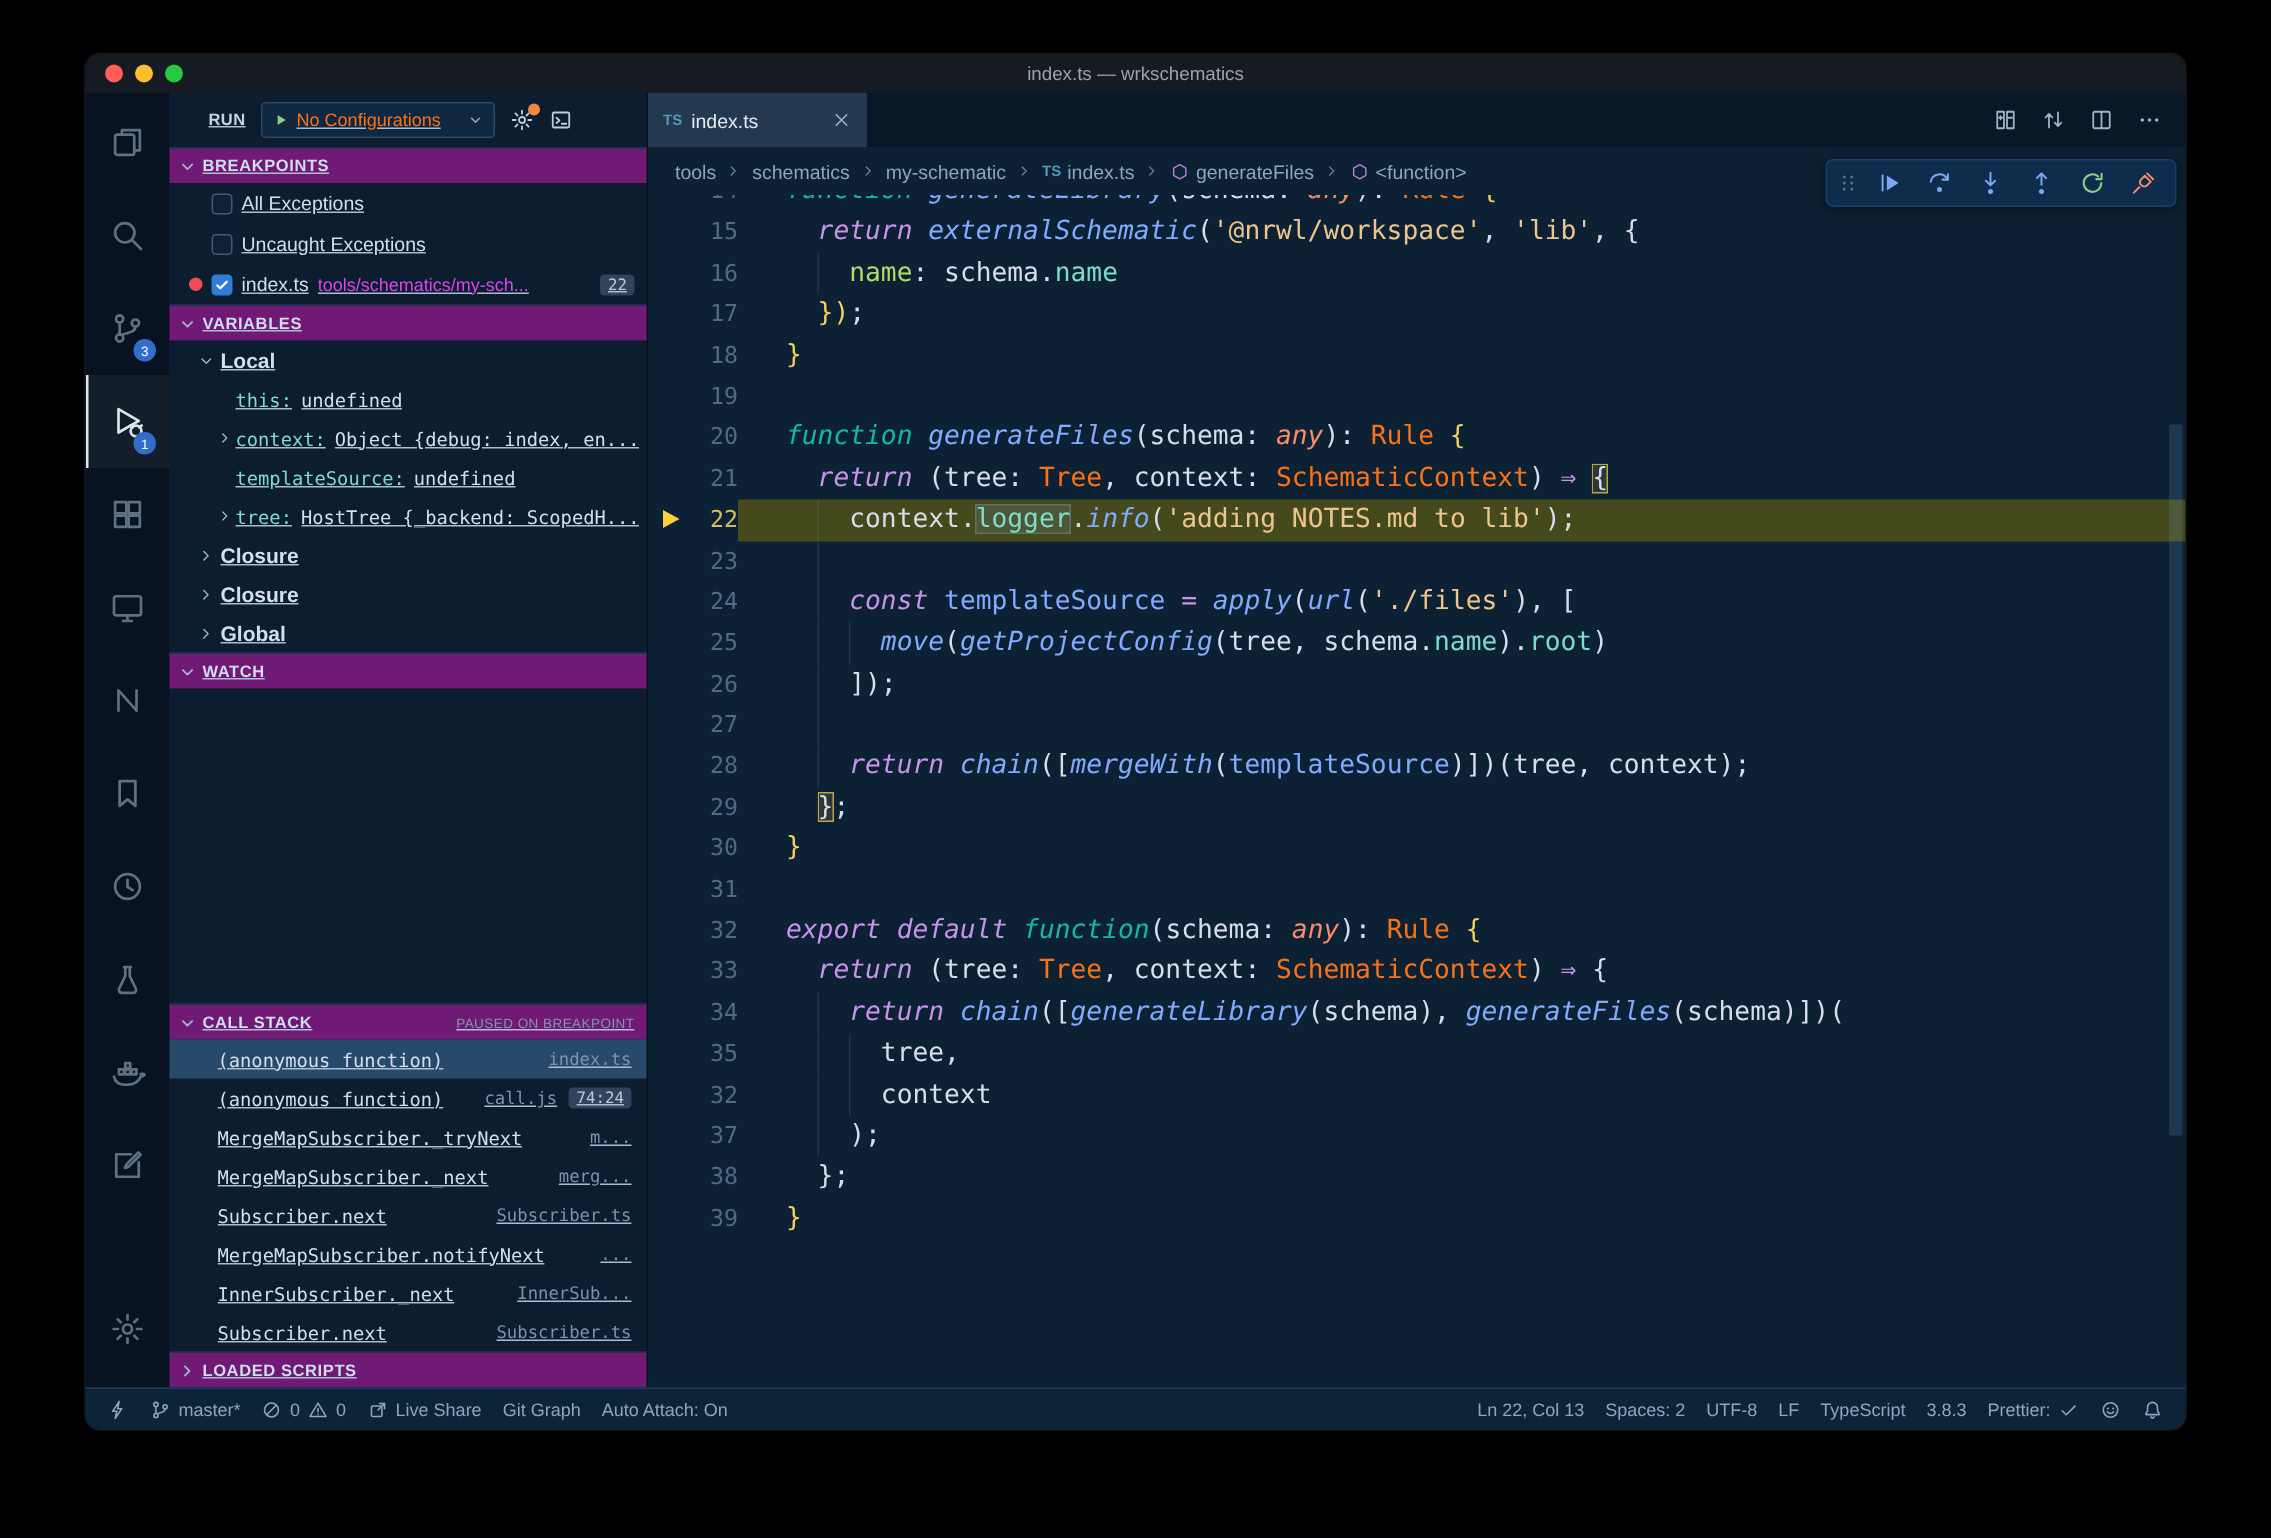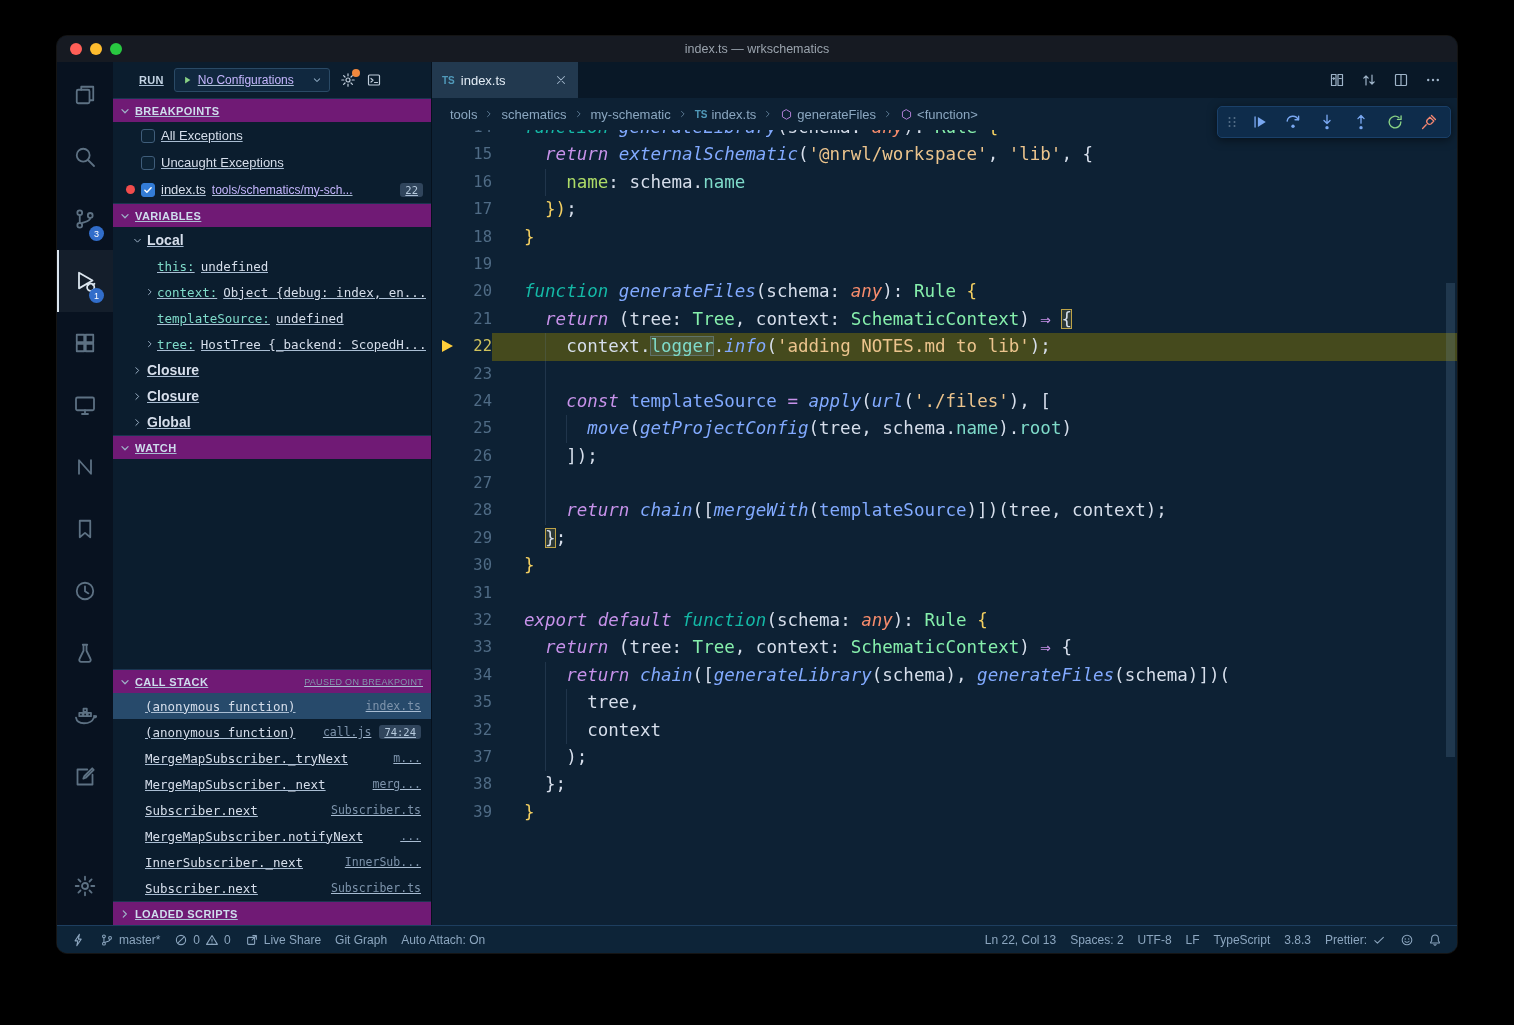--- a/index.html
+++ b/index.html
@@ -22,37 +22,37 @@
   .ab-item.active{color:#dbe5ee;background:rgba(255,255,255,.05);box-shadow:inset 2px 0 0 #dbe5ee;}
   .ab-item.bottom{margin-top:auto;margin-bottom:8px;}
   .ab-badge{position:absolute;right:9px;bottom:9px;background:#316dca;color:#fff;font-size:9px;
     min-width:15px;height:15px;border-radius:8px;display:flex;align-items:center;justify-content:center;padding:0 2px;}
   
   .sidebar{flex:0 0 319px;background:#0b1d2e;display:flex;flex-direction:column;min-height:0;
     border-right:1px solid #06111d;color:#a9bdd3;font-size:13px;text-decoration:underline;}
   .run-row{flex:0 0 36px;display:flex;align-items:center;padding:0 10px 0 26px;gap:10px;}
   .run-label{font-size:11px;font-weight:bold;color:#c3d3e3;letter-spacing:.3px;}
   .config{width:156px;height:24px;background:#10283f;border:1px solid #2a4a66;border-radius:3px;
-    display:flex;align-items:center;gap:5px;padding:0 6px;color:#c4b5fd;font-size:12px;white-space:nowrap;}
+    display:flex;align-items:center;gap:5px;padding:0 6px;color:#f97316;font-size:12px;white-space:nowrap;}
   .config .green{color:#89d185;}
   .config .chev{margin-left:auto;color:#8ba7c0;}
   .iconbtn{position:relative;color:#c0cddb;display:flex;align-items:center;}
   .iconbtn .dot{position:absolute;top:-3px;right:-4px;width:8px;height:8px;background:#f0883e;border-radius:50%;}
   .sec-h{flex:0 0 24px;display:flex;align-items:center;gap:3px;padding:0 8px 0 5px;background:#701a75;
     border-top:1px solid #1a3550;font-size:11px;font-weight:bold;color:#cfdded;letter-spacing:.4px;}
   .sec-h .chev{color:#9fb4c9;display:flex;}
   .sec-status{margin-left:auto;font-size:9px;font-weight:normal;color:#8196ab;letter-spacing:.3px;}
   .bp-row{height:27px;display:flex;align-items:center;padding:0 8px 0 13px;gap:6px;color:#d6deeb;}
   .bp-dot{width:9px;height:9px;border-radius:50%;background:#f14c4c;flex:0 0 9px;}
   .bp-spacer{flex:0 0 9px;}
   .cb{width:14px;height:14px;border:1px solid #3f5d7a;border-radius:3px;background:#0d2335;flex:0 0 14px;
     display:flex;align-items:center;justify-content:center;}
   .cb.checked{background:#337cd6;border-color:#337cd6;}
   .bp-label{white-space:nowrap;}
-  .bp-detail{color:#c4b5fd;font-size:12px;flex:1;min-width:0;white-space:nowrap;overflow:hidden;}
+  .bp-detail{color:#d946ef;font-size:12px;flex:1;min-width:0;white-space:nowrap;overflow:hidden;}
   .pill{background:#30455c;color:#b7cbde;font-size:10.5px;border-radius:3px;padding:1px 5px;
     font-family:"DejaVu Sans Mono",monospace;flex:0 0 auto;}
   .scope-row{height:26px;display:flex;align-items:center;padding-left:18px;gap:3px;font-weight:bold;
     font-size:14px;color:#d6deeb;}
   .scope-row .icn{color:#9fb4c9;display:flex;}
   .var-row{height:26px;display:flex;align-items:center;padding-left:30px;
     font-family:"DejaVu Sans Mono",monospace;font-size:12.5px;white-space:nowrap;overflow:hidden;}
   .var-row .icn{color:#9fb4c9;display:flex;flex:0 0 14px;}
   .chev-spacer{flex:0 0 14px;}
   .var-name{color:#7fdbca;}
@@ -90,21 +90,21 @@
   .code-scroll{margin-top:-16px;}
   .crow{display:flex;height:27.4px;white-space:pre;}
   .gut{flex:0 0 60px;position:relative;color:#4f6b85;text-align:right;font-size:15.5px;}
   .crow.cur .gut{color:#cfc25c;}
   .ctext{flex:1;position:relative;padding-left:32px;}
   .crow.cur .ctext{background:#454a1d;}
   .dbg-arrow{position:absolute;left:10px;top:7px;width:0;height:0;border-left:11px solid #ffce3a;
     border-top:6.5px solid transparent;border-bottom:6.5px solid transparent;}
   .iguide{position:absolute;top:0;bottom:0;width:1px;background:rgba(99,129,158,.22);}
   .tk-pl{color:#d6deeb}.tk-kw{color:#c792ea;font-style:italic}.tk-fk{color:#14b8a6;font-style:italic}
-  .tk-fn{color:#82aaff;font-style:italic}.tk-ty{color:#86efac}.tk-an{color:#f78c6c;font-style:italic}
+  .tk-fn{color:#82aaff;font-style:italic}.tk-ty{color:#f97316}.tk-an{color:#f78c6c;font-style:italic}
   .tk-st{color:#ecc48d}.tk-pr{color:#7fdbca}.tk-ky{color:#addb67}.tk-gd{color:#f3cf61}
   .tk-op{color:#c792ea}.tk-vr{color:#82aaff}
   .tk-mb{color:#d6deeb;box-shadow:inset 0 0 0 1px rgba(237,199,79,.75);background:rgba(237,199,79,.14)}
   .tk-ws{color:#7fdbca;box-shadow:inset 0 0 0 1px rgba(140,180,230,.3);background:rgba(140,180,230,.12)}
   .scrollbar-thumb{position:absolute;right:2px;top:153px;width:9px;height:474px;background:rgba(120,160,200,.18);}
   
   .statusbar{flex:0 0 28px;background:#0d2438;border-top:1px solid #1d3e5f;display:flex;
     align-items:center;font-size:12px;color:#8ca6bf;padding:0 8px;}
   .sb-left,.sb-right{display:flex;align-items:center;height:100%;}
   .sb-right{margin-left:auto;}

